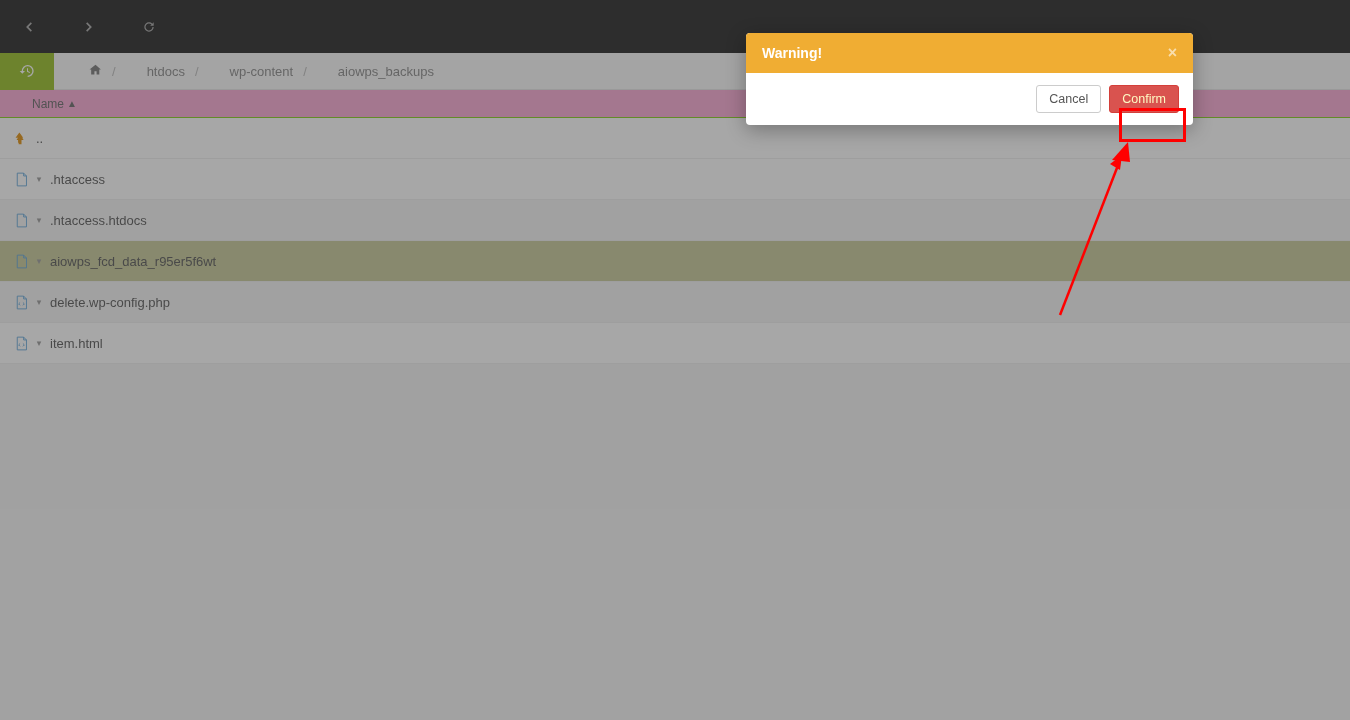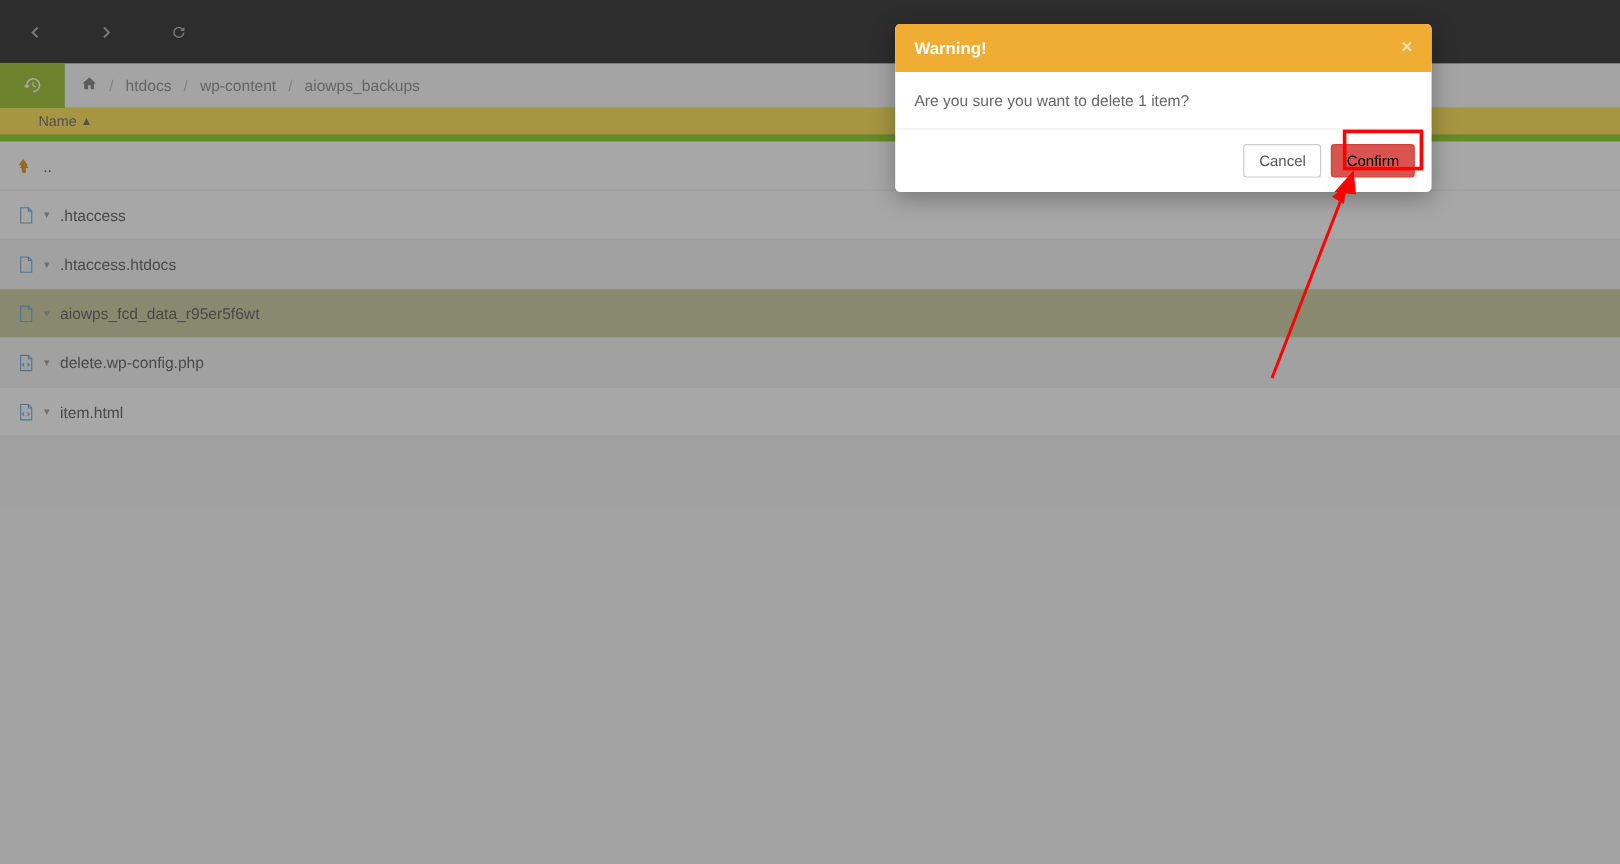--- a/index.html
+++ b/index.html
@@ -50,30 +50,30 @@
   cursor: pointer;
 }
 .history-btn svg { width: 16px; height: 16px; fill: #fff; }
 .crumbs {
   display: flex;
   align-items: center;
   padding-left: 14px;
   gap: 10px;
   color: #888;
 }
-.crumb { color: #888; cursor: pointer; }
+.crumb { color: #888; cursor: pointer; margin-left: 21px; }
 .crumb-sep { color: #bbb; }
 .home-icon svg { width: 13px; height: 13px; fill: #777; }
 
 .header-row {
-  background: #fde047;
+  background: #f9a8d4;
   height: 28px;
   display: flex;
   align-items: center;
-  border-bottom: 6px solid #84cc16;
+  border-bottom: 1px solid #84cc16;
 }
 .col-name {
   padding-left: 32px;
   font-size: 12px;
   color: #666;
   display: flex;
   align-items: center;
   gap: 3px;
 }
 .sort-arrow { font-size: 10px; color: #666; }
@@ -99,21 +99,21 @@
 .code-svg { fill: none; stroke: #5fa4d8; stroke-width: 1.3; }
 
 .overlay {
   position: absolute;
   inset: 0;
   background: rgba(60,60,60,0.45);
 }
 
 .modal {
   position: absolute;
-  top: 20px;
+  top: 33px;
   left: 746px;
   width: 447px;
   background: #fff;
   border-radius: 4px;
   box-shadow: 0 5px 20px rgba(0,0,0,0.3);
 }
 .modal-header {
   background: #f0ad33;
   color: #fff;
   padding: 12px 16px;
@@ -145,21 +145,21 @@
   border: 1px solid transparent;
 }
 .btn-default {
   background: #fff;
   border-color: #ccc;
   color: #555;
 }
 .btn-danger {
   background: #d9534f;
   border-color: #d43f3a;
-  color: #000000;
+  color: #fef9c3;
 }
 .confirm-highlight {
   position: absolute;
   border: 3px solid #ff0000;
   pointer-events: none;
 }
 
 .annotation-arrow {
   position: absolute;
   pointer-events: none;
@@ -287,23 +287,20 @@
 
 </div>
 
 <div class="overlay"></div>
 
 <div class="modal">
   <div class="modal-header">
     <span>Warning!</span>
     <span class="modal-close">×</span>
   </div>
-  <div class="modal-body">
-    <span>Are you sure you want to delete 1 item?</span>
-  </div>
   <div class="modal-footer">
     <div class="btn btn-default">Cancel</div>
     <div class="btn btn-danger">Confirm</div>
   </div>
 </div>
 
 <div class="confirm-highlight" style="top:108px;left:1119px;width:67px;height:34px;"></div>
 
 <svg class="annotation-arrow" style="top:140px;left:1050px;width:90px;height:180px;" viewBox="0 0 90 180">
   <line x1="10" y1="175" x2="72" y2="15" stroke="#ff0000" stroke-width="2.5"></line>

